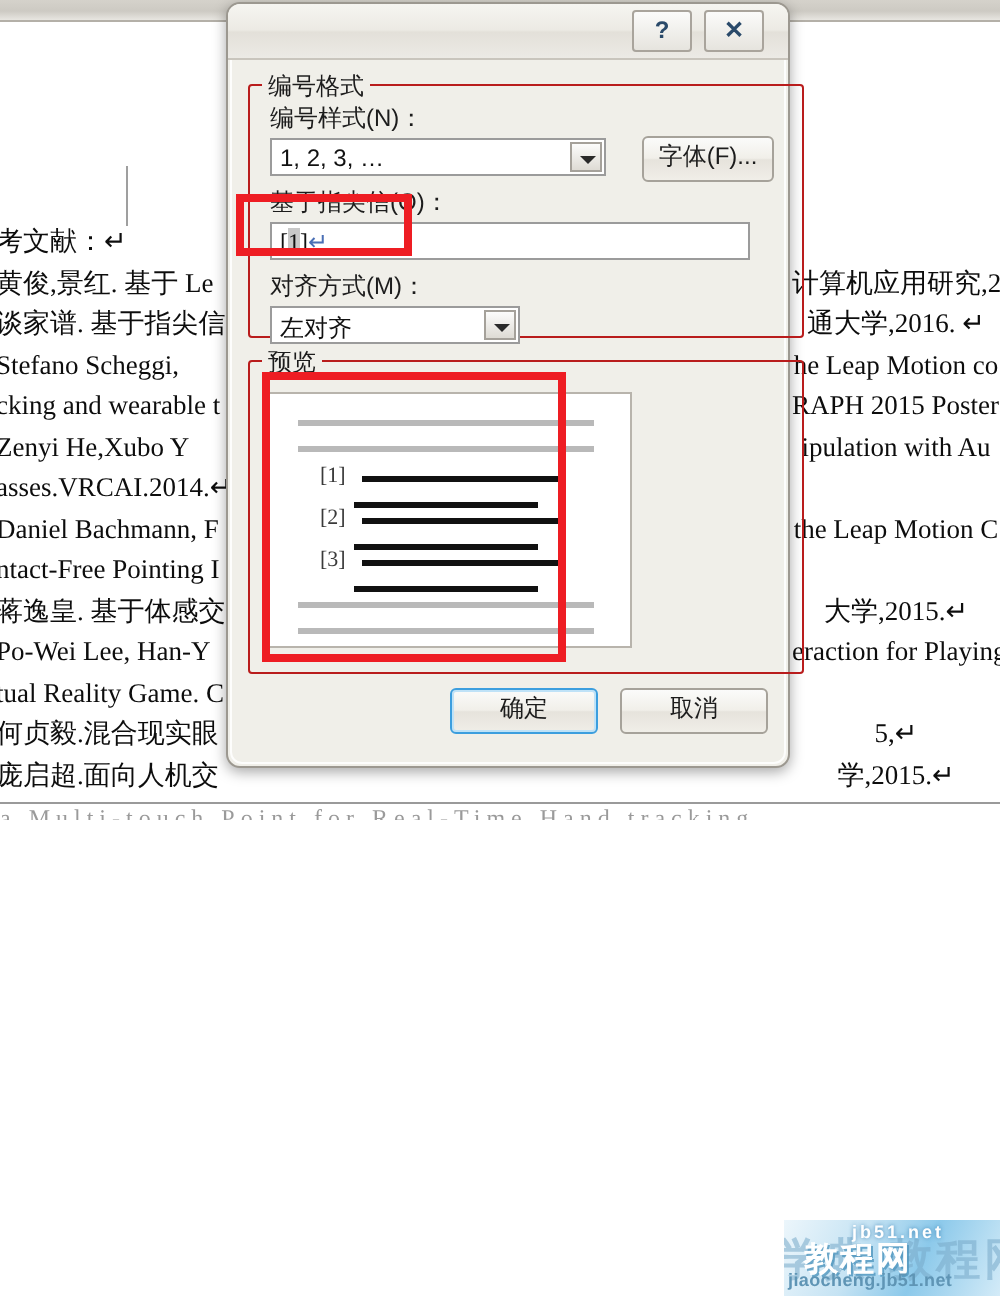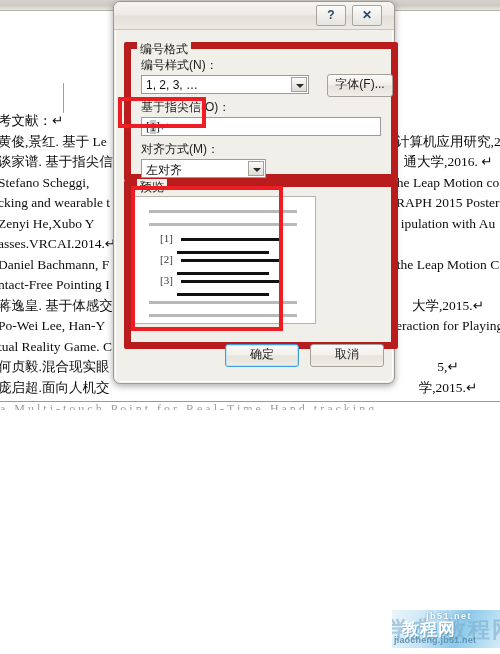--- a/index.html
+++ b/index.html
@@ -134,23 +134,24 @@
     color: #2a4a6a;
     font-weight: bold;
     cursor: pointer;
   }
   #tb-help { left: 202px; }
   #tb-close { left: 238px; }
 
   
   .groupbox {
     position: absolute;
-    border: 7px solid #b91c1c;
+    border: 1px solid #b91c1c;
     border-radius: 2px;
     background: transparent;
+    padding-left: 16px;
   }
   .group-legend {
     position: absolute;
     background: #f0efe9;
     padding: 0 3px;
     font-size: 12px;
     color: #1c1c1c;
     top: -8px;
     left: 6px;
   }

